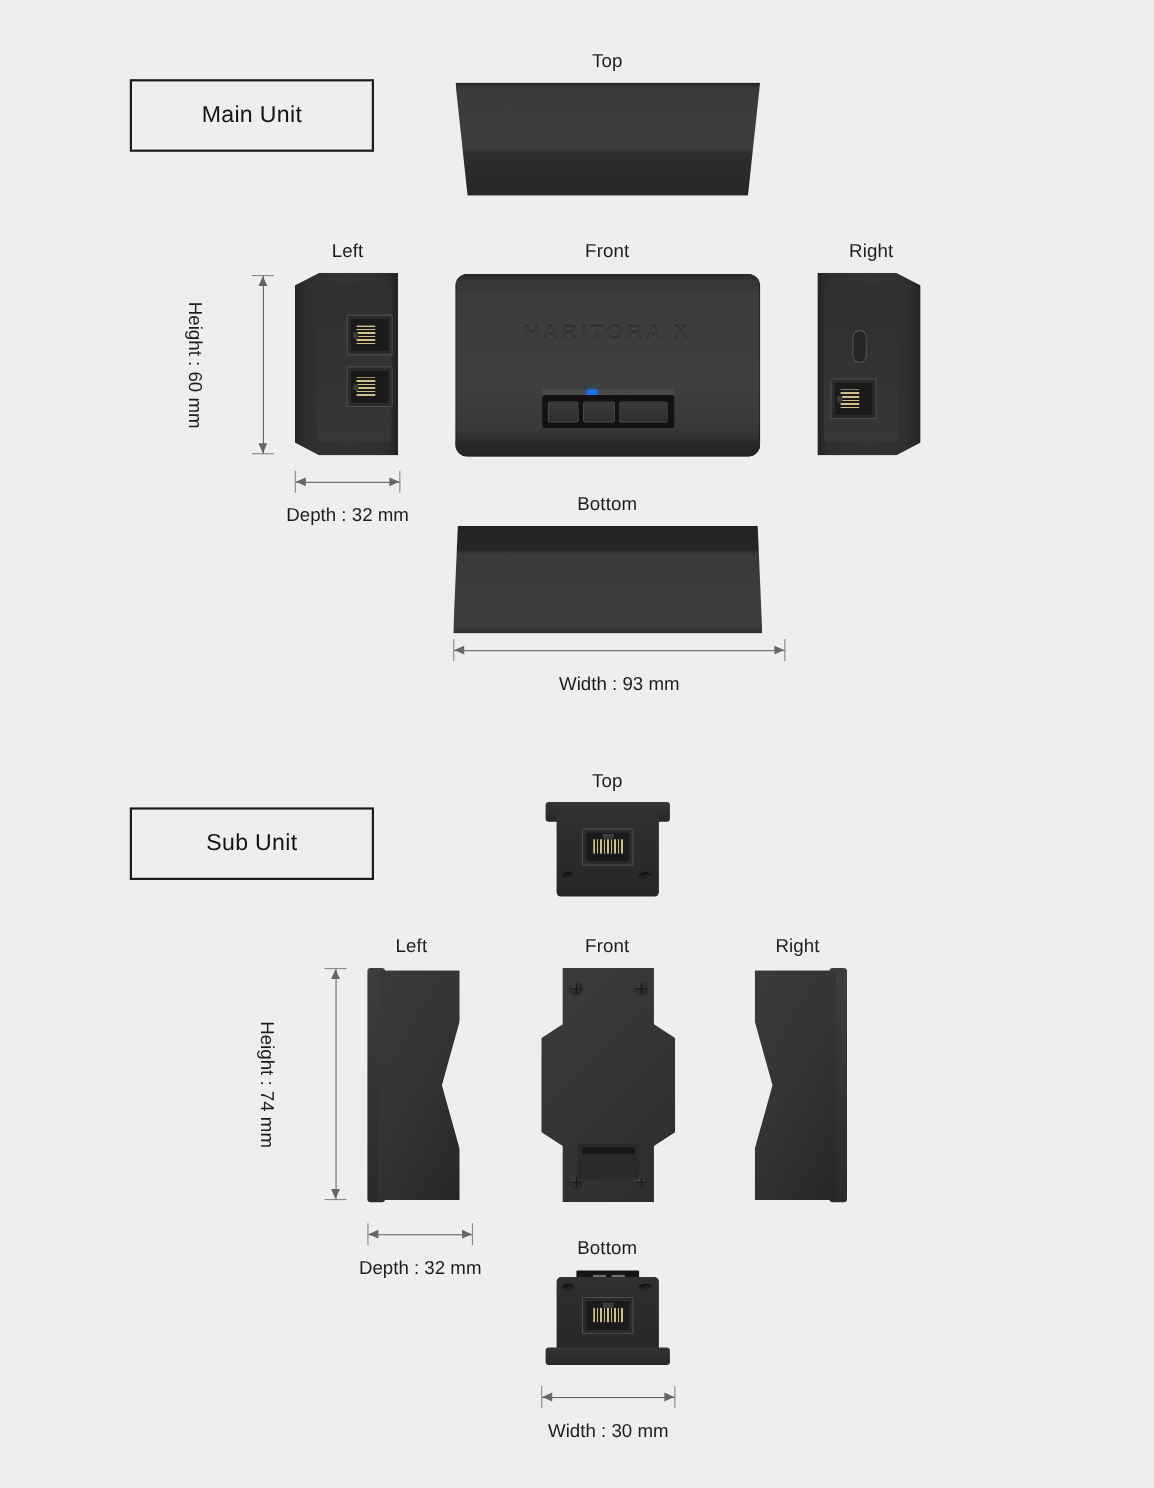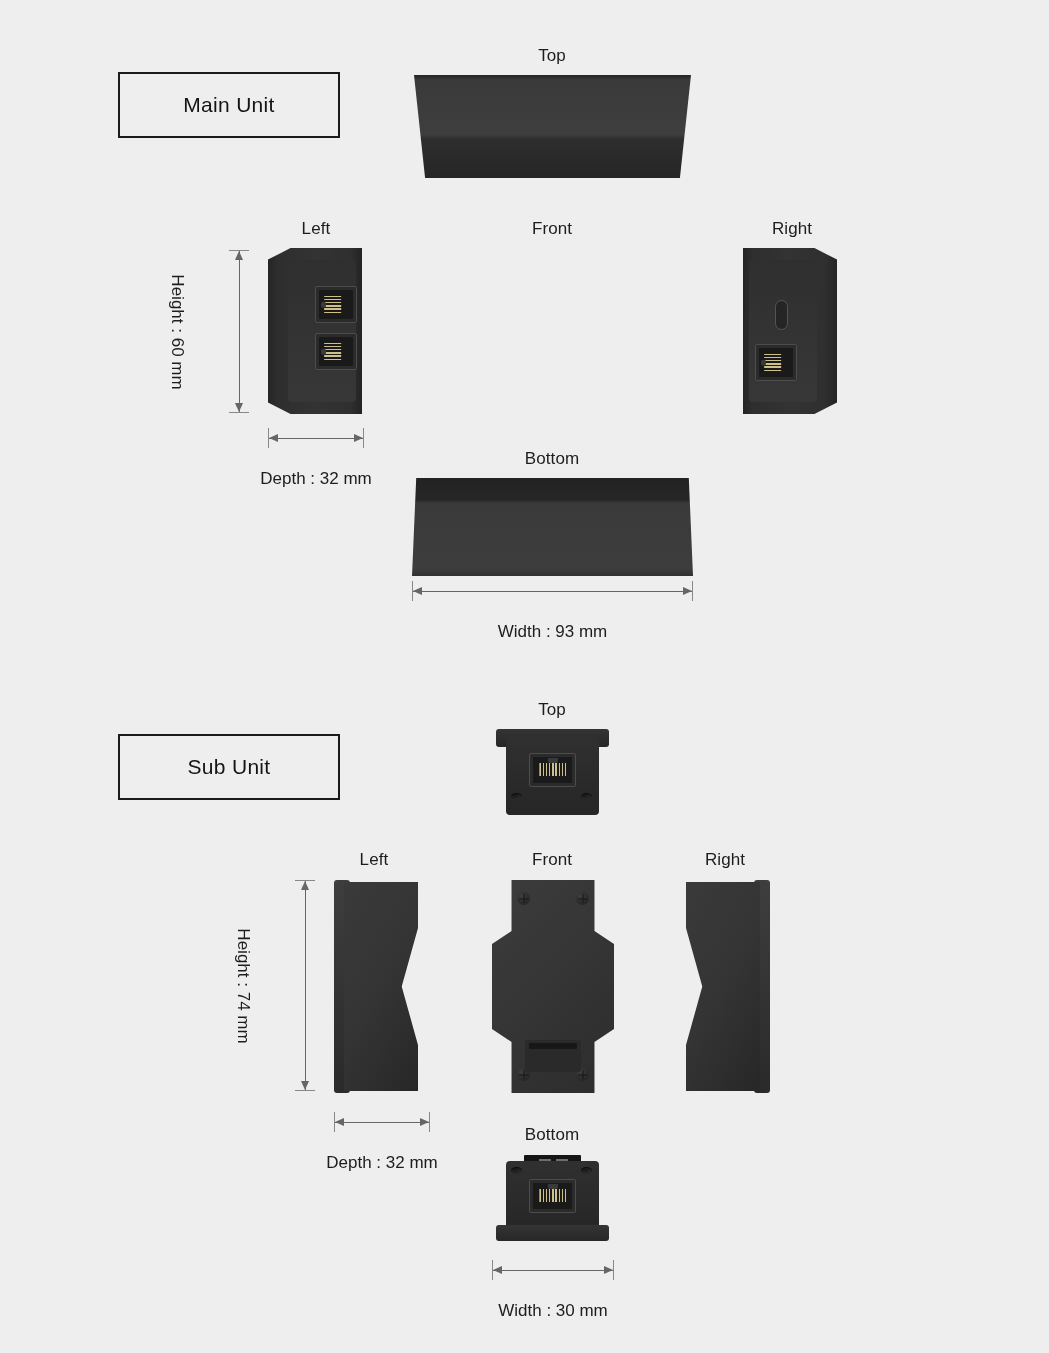--- a/index.html
+++ b/index.html
@@ -64,21 +64,21 @@
     border-top: 4px solid transparent;
     border-bottom: 4px solid transparent;
     transform: translateY(-50%);
   }
   .dim-h .arw.l { left: 1px; border-right: 9px solid #666; }
   .dim-h .arw.r { right: 1px; border-left: 9px solid #666; }
   .dim-h .cap {
     position: absolute;
     left: 50%; top: 100%;
     transform: translateX(-50%);
-    margin-top: 21px;
+    margin-top: 11px;
     font-size: 17px;
     white-space: nowrap;
     color: #1d1d1d;
   }
 
   .dim-v { position: absolute; }
   .dim-v .bar {
     position: absolute;
     top: 0; bottom: 0; left: 50%;
     width: 1px;
@@ -349,37 +349,52 @@
   <div class="dim-h" style="left:268px; top:428px; width:96px; height:20px;">
     <div class="bar"></div>
     <div class="tick l"></div>
     <div class="tick r"></div>
     <div class="arw l"></div>
     <div class="arw r"></div>
     <div class="cap">Depth : 32 mm</div>
   </div>
 
   <div class="view-label" style="left:452px; top:219px; width:200px;">Front</div>
+  <div class="front-main" style="left:414px; top:249px; width:277px; height:166px;">
+    <div class="topbevel"></div>
+    <div class="botbevel"></div>
+    <div class="logo">HARITORA X</div>
+    <div class="leds" style="background: rgb(74, 74, 74);">
+      <div class="led on" style="left: 41px; background: rgb(31, 111, 232);"></div>
+      <div class="led" style="left: 61px; background: rgb(74, 74, 74);"></div>
+      <div class="led" style="left: 81px; background: rgb(74, 74, 74);"></div>
+    </div>
+    <div class="btnstrip">
+      <div class="key k1"></div>
+      <div class="key k2"></div>
+      <div class="key k3"></div>
+    </div>
+  </div>
 
   <div class="view-label" style="left:692px; top:219px; width:200px;">Right</div>
   <div class="side-main right" style="left:743px; top:248px; width:94px; height:166px;">
     <div class="side-inner" style="left:6px; top:12px; right:20px; bottom:12px;"></div>
     <div class="usbc" style="left:32px; top:52px; width:13px; height:30px;"></div>
     <div class="rj45 side" style="left:12px; top:96px; width:42px; height:37px;">
       <div class="cav">
         <div class="pins"></div>
         <div class="tab"></div>
       </div>
     </div>
   </div>
 
   <div class="view-label" style="left:452px; top:449px; width:200px;">Bottom</div>
   <div class="plate-bottom" style="left:412px; top:478px; width:281px; height:98px;"></div>
 
-  <div class="dim-h" style="left:412px; top:581px; width:281px; height:20px;">
+  <div class="dim-h" style="left:412px; top:581px; width:281px; height:20px;padding-left:21px;">
     <div class="bar"></div>
     <div class="tick l"></div>
     <div class="tick r"></div>
     <div class="arw l"></div>
     <div class="arw r"></div>
     <div class="cap">Width : 93 mm</div>
   </div>
 
   <div class="unit-box" style="left:118px; top:734px; width:218px; height:62px;">
     <span>Sub Unit</span>

